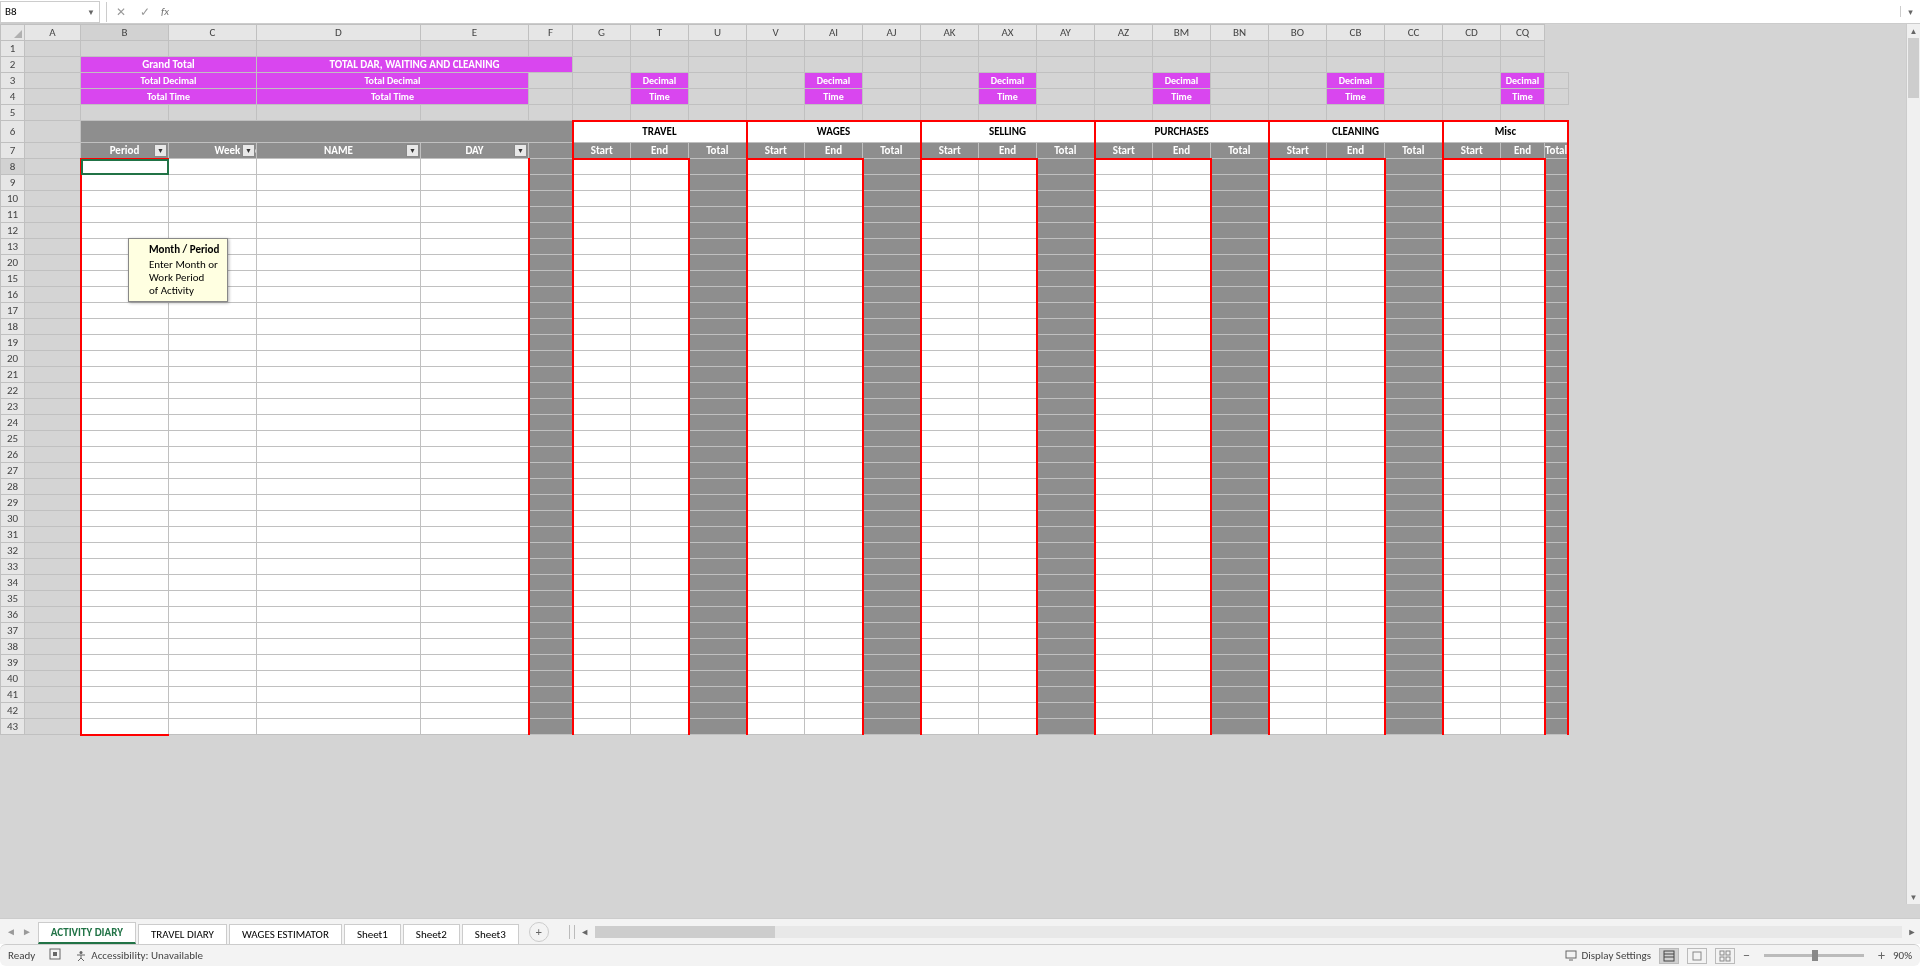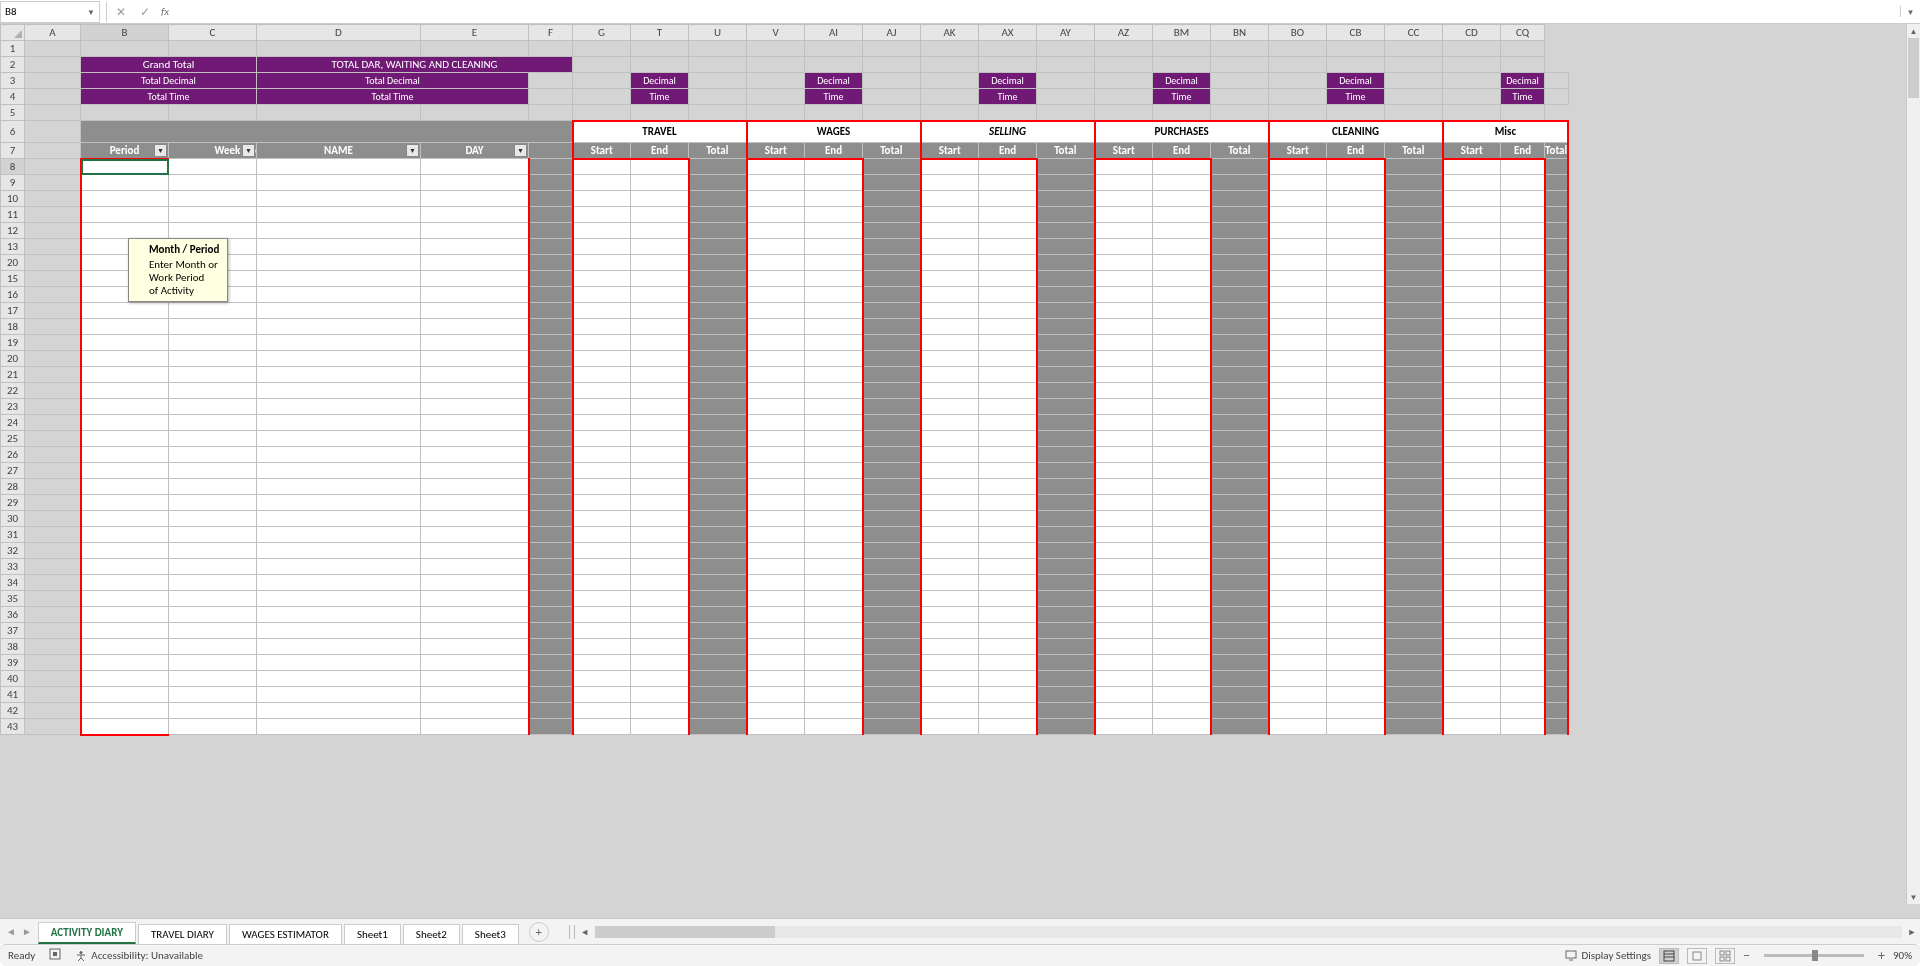--- a/index.html
+++ b/index.html
@@ -26,21 +26,21 @@
 .corner { width: 24px; height: 20px; background: #e6e6e6; border: 1px solid #bbb; position: relative; }
 .corner::after { content: ''; position: absolute; right: 2px; bottom: 2px; border-left: 8px solid transparent; border-bottom: 8px solid #b0b0b0; }
 th.colh { background: #e6e6e6; color: #444; font-weight: normal; font-size: 11px; text-align: center; height: 20px; border: 1px solid #bbb; }
 th.colh.sel { background: #d2d2d2; }
 th.rowh { background: #e6e6e6; color: #444; font-weight: normal; font-size: 11px; text-align: center; width: 24px; border: 1px solid #bbb; }
 th.rowh.sel { background: #d2d2d2; }
 
 
 td.c { background: #d4d4d4; }
 td.gray { background: #8e8e8e; color: #fff; font-weight: bold; text-align: center; }
-td.graybox { background: #701a75; color: #fff; font-weight: normal; text-align: center; border: 1px solid #fff; }
+td.graybox { background: #d946ef; color: #fff; font-weight: bold; text-align: center; border: 1px solid #fff; }
 td.white { background: #fff; }
 td.whitehdr { background: #fff; font-weight: bold; text-align: center; font-size: 14px; }
 td.filterhdr { background: #8e8e8e; color: #fff; font-weight: bold; position: relative; text-align: center; }
 .filter-btn { position: absolute; right: 1px; top: 1px; width: 13px; height: 13px; background: #e8e8e8; border: 1px solid #888; display: flex; align-items: center; justify-content: center; font-size: 7px; color: #333; }
 
 td.rb-l { border-left: 2px solid red !important; }
 td.rb-r { border-right: 2px solid red !important; }
 td.rb-t { border-top: 2px solid red !important; }
 td.rb-b { border-bottom: 2px solid red !important; }
 
@@ -274,21 +274,21 @@
             <td class="c"></td>
             <td class="c"></td>
             <td class="c"></td>
           </tr>
           <tr>
             <th class="rowh">6</th>
             <td class="c" style="height:22px;"></td>
             <td class="gray" colspan="5" style="height:22px;"></td>
             <td class="whitehdr rb-l rb-t rb-r" colspan="3" style="height:22px;">TRAVEL</td>
             <td class="whitehdr rb-t rb-r" colspan="3" style="height:22px;">WAGES</td>
-            <td class="whitehdr rb-t rb-r" colspan="3" style="height:22px;font-style:italic;">SELLING</td>
+            <td class="whitehdr rb-t rb-r" colspan="3" style="height:22px;">SELLING</td>
             <td class="whitehdr rb-t rb-r" colspan="3" style="height:22px;">PURCHASES</td>
             <td class="whitehdr rb-t rb-r" colspan="3" style="height:22px;">CLEANING</td>
             <td class="whitehdr rb-t rb-r" colspan="3" style="height:22px;">Misc</td>
           </tr>
           <tr>
             <th class="rowh">7</th>
             <td class="c"></td>
             <td class="filterhdr" style="text-align:center;">Period<span class="filter-btn">▼</span></td>
             <td class="filterhdr" style="text-align:right;">Week No<span class="filter-btn">▼</span></td>
             <td class="filterhdr" style="text-align:center;">NAME<span class="filter-btn">▼</span></td>

